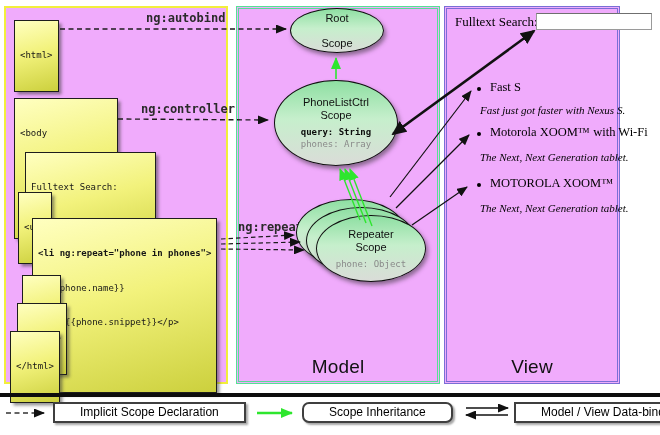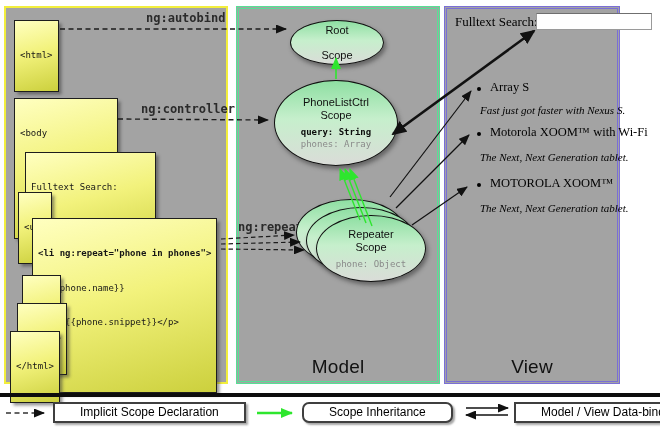--- a/index.html
+++ b/index.html
@@ -1,20 +1,20 @@
 <!DOCTYPE html>
 <html><head>
 <meta charset="utf-8">
 <style>
   html,body{margin:0;padding:0;background:#fff;}
   #stage{position:relative;width:660px;height:435px;background:#fff;overflow:hidden;
          font-family:"Liberation Sans",sans-serif;}
 
   
-  .col{position:absolute;top:6px;height:378px;box-sizing:border-box;background:#a3a3a3;}
+  .col{position:absolute;top:6px;height:378px;box-sizing:border-box;background:#f0abfc;}
   #col-template{left:4px;width:224px;border:2px solid #f2ee3c;}
   #col-model{left:236px;width:204px;border:3px double #57e095;}
   #col-view{left:444px;width:176px;border:3px double #7a6fd6;}
   .col-label{position:absolute;bottom:3px;left:0;width:100%;text-align:center;
              font-size:19px;color:#111;letter-spacing:.2px;}
 
   
   .ybox{position:absolute;background:linear-gradient(165deg,#ffffc0 0%,#f2f27c 45%,#ccd03d 100%);
         border:1px solid #1d1d1d;box-shadow:2.5px 2.5px 3px rgba(60,60,60,.55);
         font-family:"DejaVu Sans Mono",monospace;font-size:9px;line-height:11.5px;
@@ -35,21 +35,21 @@
   #lbl-autobind{left:146px;top:11px;}
   #lbl-controller{left:141px;top:102px;}
   #lbl-repeat{left:238px;top:220px;}
 
   
   .ellipse{position:absolute;border:1.5px solid #101010;border-radius:50%;
            background:linear-gradient(#8edfa2 0%,#c6efcc 45%,#dadcd8 100%);
            box-shadow:2px 3px 4px rgba(40,40,40,.5);
            display:flex;flex-direction:column;align-items:center;justify-content:center;
            text-align:center;box-sizing:border-box;}
-  #el-root{left:290px;top:20px;width:94px;height:45px;gap:12px;}
+  #el-root{left:290px;top:8px;width:94px;height:45px;gap:12px;}
   #el-phone{left:274px;top:80px;width:124px;height:86px;}
   #el-rep-back{left:296px;top:199px;width:110px;height:67px;}
   #el-rep-mid{left:306px;top:207px;width:110px;height:67px;}
   #el-rep-front{left:316px;top:215px;width:110px;height:67px;}
   .etitle{font-size:11px;line-height:13px;color:#101010;}
   .eprop{font-family:"DejaVu Sans Mono",monospace;font-size:9px;line-height:12px;}
   .eprop.bold{font-weight:bold;color:#0d0d0d;}
   .eprop.muted{color:#8a8a8a;}
   .egap{height:4px;}
 
@@ -144,21 +144,21 @@
     <div class="etitle">Repeater</div>
     <div class="etitle">Scope</div>
     <div class="egap"></div>
     <div class="eprop muted">phone: Object</div>
   </div>
 
   <div class="serif" id="view-search-label">Fulltext Search:</div>
   <input id="view-search-input" value="" style="">
 
   <div class="vbullet" style="top:87px"></div>
-  <div class="vname serif" style="top:80px">Array S</div>
+  <div class="vname serif" style="top:80px">Fast S</div>
   <div class="vdesc serif" style="top:104px">Fast just got faster with Nexus S.</div>
 
   <div class="vbullet" style="top:132px"></div>
   <div class="vname serif" style="top:125px">Motorola XOOM™ with Wi-Fi</div>
   <div class="vdesc serif" style="top:151px">The Next, Next Generation tablet.</div>
 
   <div class="vbullet" style="top:183px"></div>
   <div class="vname serif" style="top:176px">MOTOROLA XOOM™</div>
   <div class="vdesc serif" style="top:202px">The Next, Next Generation tablet.</div>
 

